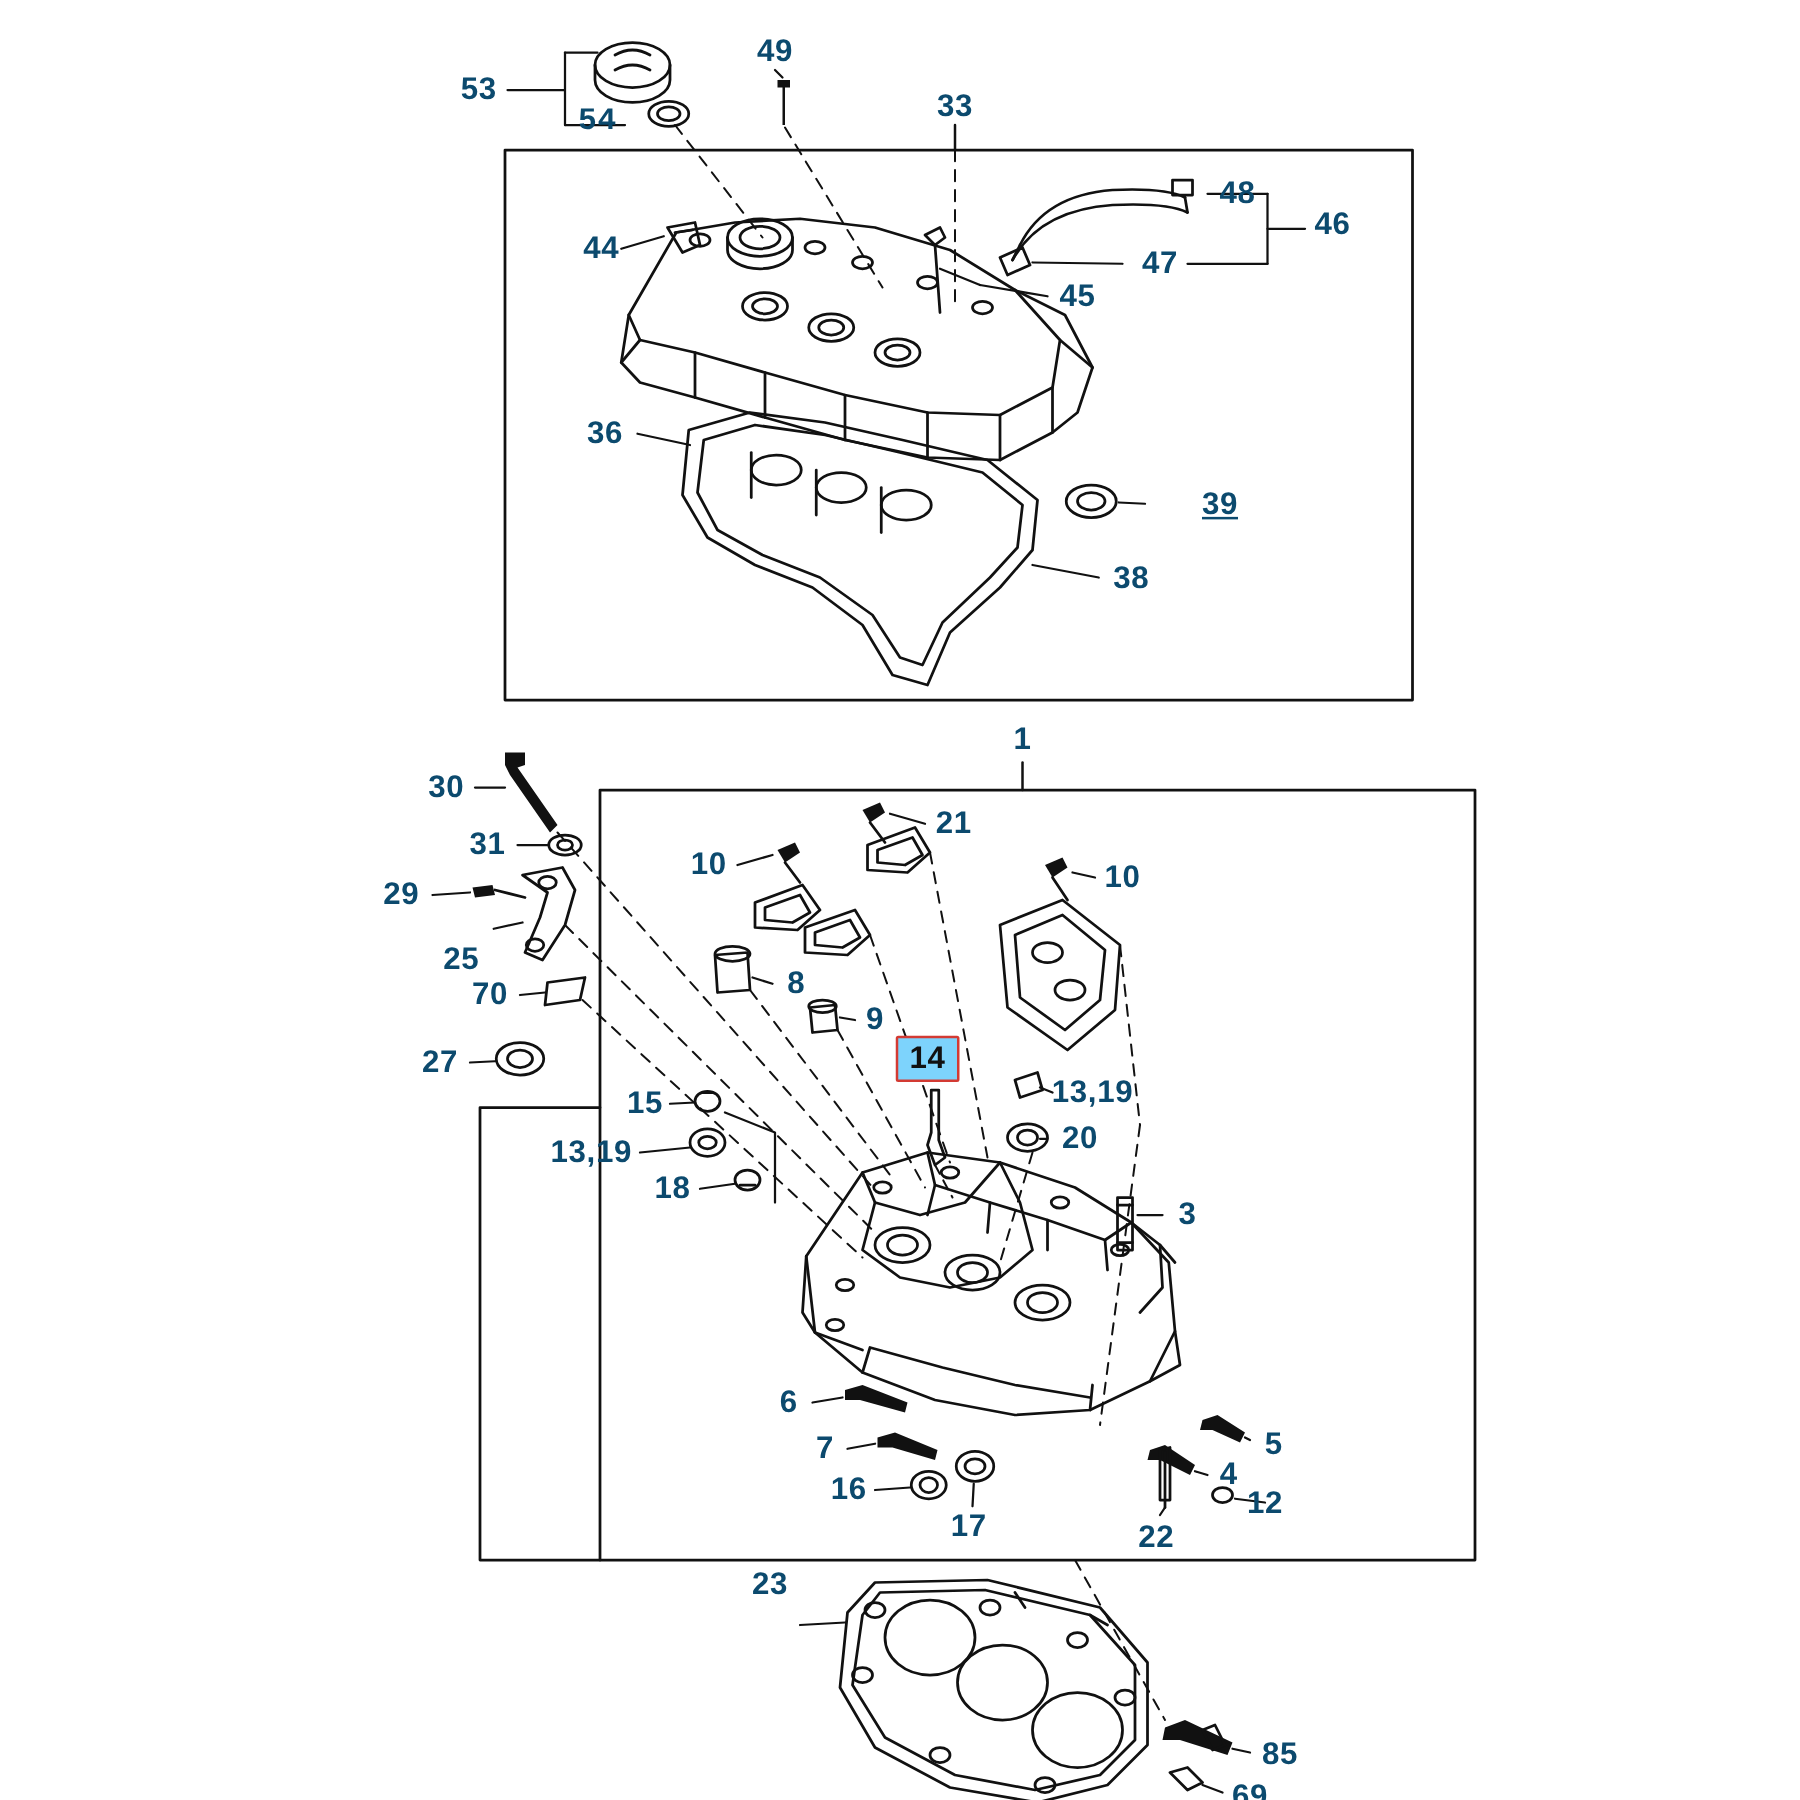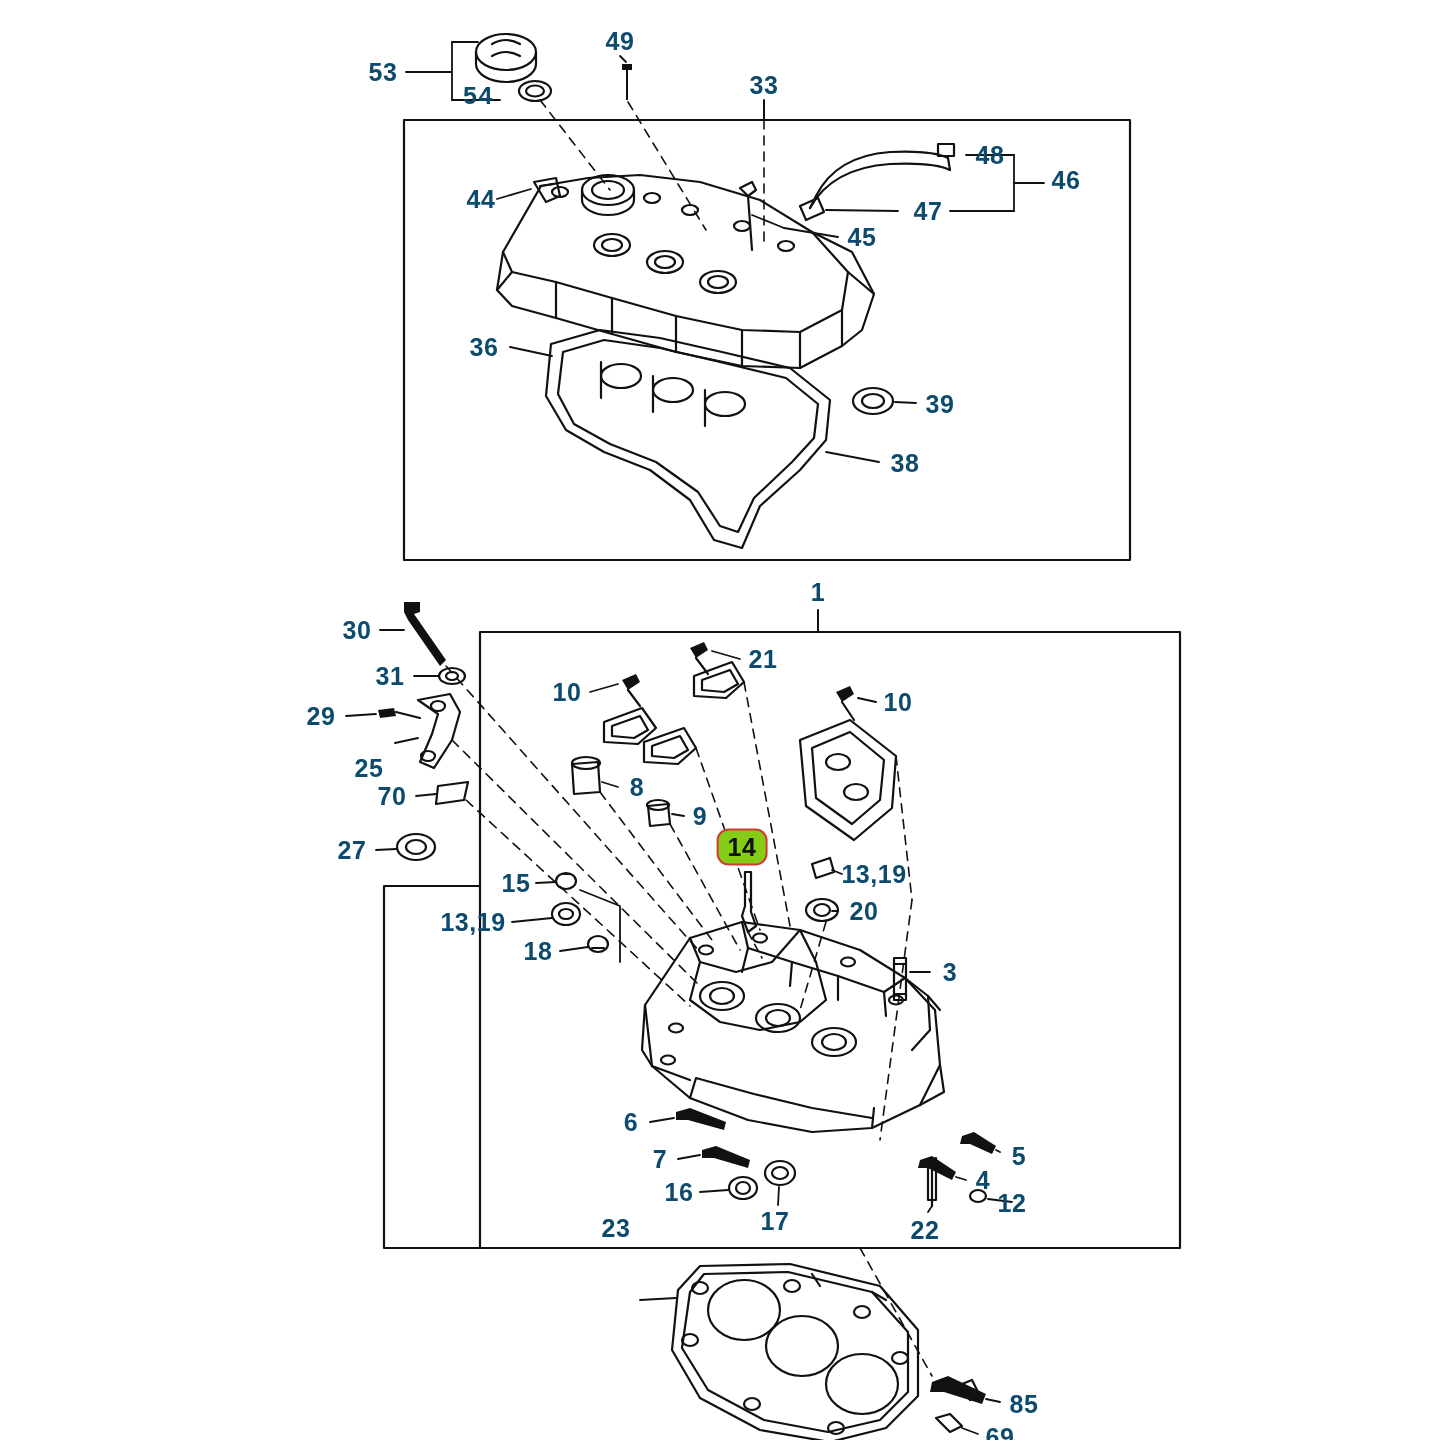--- a/index.html
+++ b/index.html
@@ -28,25 +28,25 @@
     font-size: 25px;
     font-weight: 700;
     color: #0c4a6e;
     white-space: nowrap;
     letter-spacing: 0.5px;
     line-height: 1;
     transform: translate(-50%, -50%);
     user-select: none;
   }
   .callout.highlight {
-    background: #84cc16;
+    background: #7dd3fc;
     border: 2px solid #d33a33;
     color: #111111;
     padding: 4px 9px;
-    border-radius: 12px;
+    border-radius: 2px;
   }
 </style>
 </head>
 <body>
 
 <div id="root">
 
   <svg class="diagram-layer" viewBox="0 0 1440 1440" xmlns="http://www.w3.org/2000/svg">
     <g fill="none" stroke="#111111" stroke-width="2.2" stroke-linejoin="round" stroke-linecap="round">
 
@@ -403,21 +403,21 @@
   <div class="callout" style="left:383px; top:72px;">53</div>
   <div class="callout" style="left:478px; top:97px;font-family:Liberation Mono, monospace;">54</div>
   <div class="callout" style="left:620px; top:41px;">49</div>
   <div class="callout" style="left:764px; top:85px;text-align:center;">33</div>
   <div class="callout" style="left:990px; top:155px;">48</div>
   <div class="callout" style="left:1066px; top:180px;">46</div>
   <div class="callout" style="left:928px; top:211px;">47</div>
   <div class="callout" style="left:862px; top:237px;">45</div>
   <div class="callout" style="left:481px; top:199px;">44</div>
   <div class="callout" style="left:484px; top:347px;">36</div>
-  <div class="callout" style="left:940px; top:404px;">39</div>
+  <div class="callout" style="left:976px; top:404px;text-decoration:underline;">39</div>
   <div class="callout" style="left:905px; top:463px;">38</div>
   <div class="callout" style="left:818px; top:592px;">1</div>
   <div class="callout" style="left:357px; top:630px;">30</div>
   <div class="callout" style="left:390px; top:676px;">31</div>
   <div class="callout" style="left:321px; top:716px;">29</div>
   <div class="callout" style="left:369px; top:768px;">25</div>
   <div class="callout" style="left:392px; top:796px;">70</div>
   <div class="callout" style="left:352px; top:850px;">27</div>
   <div class="callout" style="left:567px; top:692px;">10</div>
   <div class="callout" style="left:763px; top:659px;">21</div>
@@ -432,17 +432,17 @@
   <div class="callout" style="left:538px; top:951px;">18</div>
   <div class="callout" style="left:950px; top:972px;">3</div>
   <div class="callout" style="left:631px; top:1122px;">6</div>
   <div class="callout" style="left:660px; top:1159px;">7</div>
   <div class="callout" style="left:679px; top:1192px;">16</div>
   <div class="callout" style="left:775px; top:1221px;">17</div>
   <div class="callout" style="left:1019px; top:1156px;">5</div>
   <div class="callout" style="left:983px; top:1180px;">4</div>
   <div class="callout" style="left:1012px; top:1203px;">12</div>
   <div class="callout" style="left:925px; top:1230px;">22</div>
-  <div class="callout" style="left:616px; top:1228px;">23</div>
+  <div class="callout" style="left:616px; top:1268px;">23</div>
   <div class="callout" style="left:1024px; top:1404px;">85</div>
   <div class="callout" style="left:1000px; top:1437px;">69</div>
 
 </div>
 
 </body></html>

